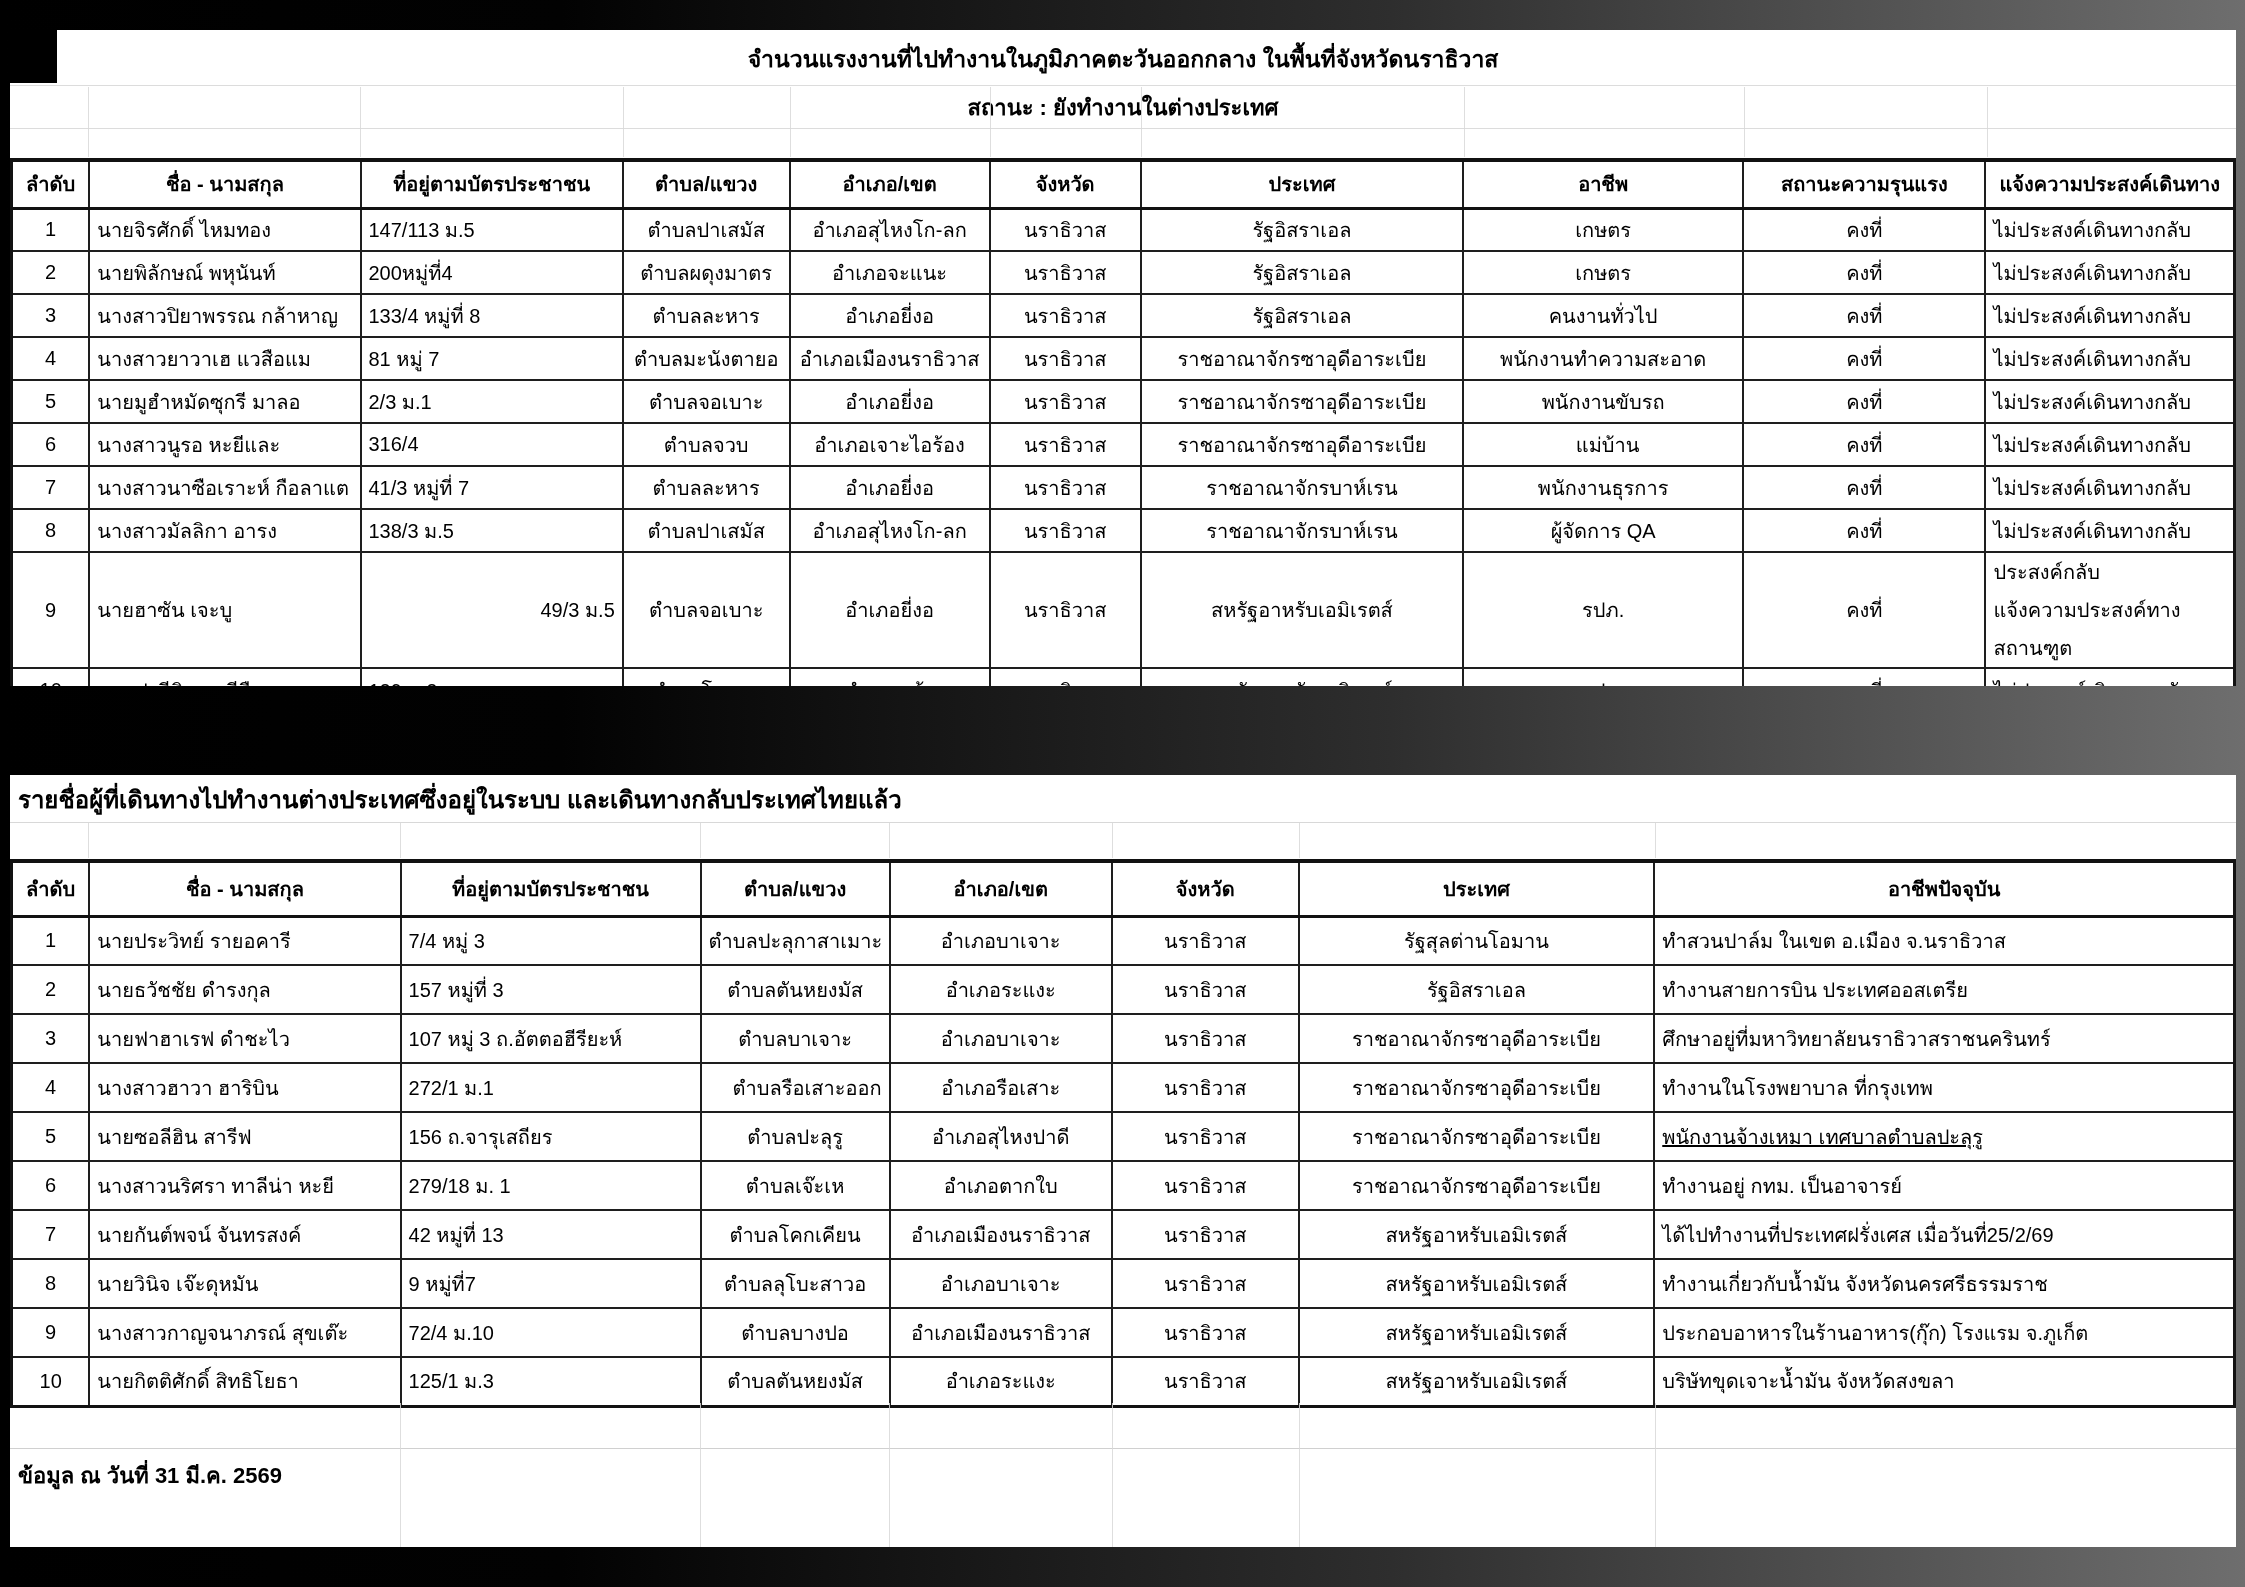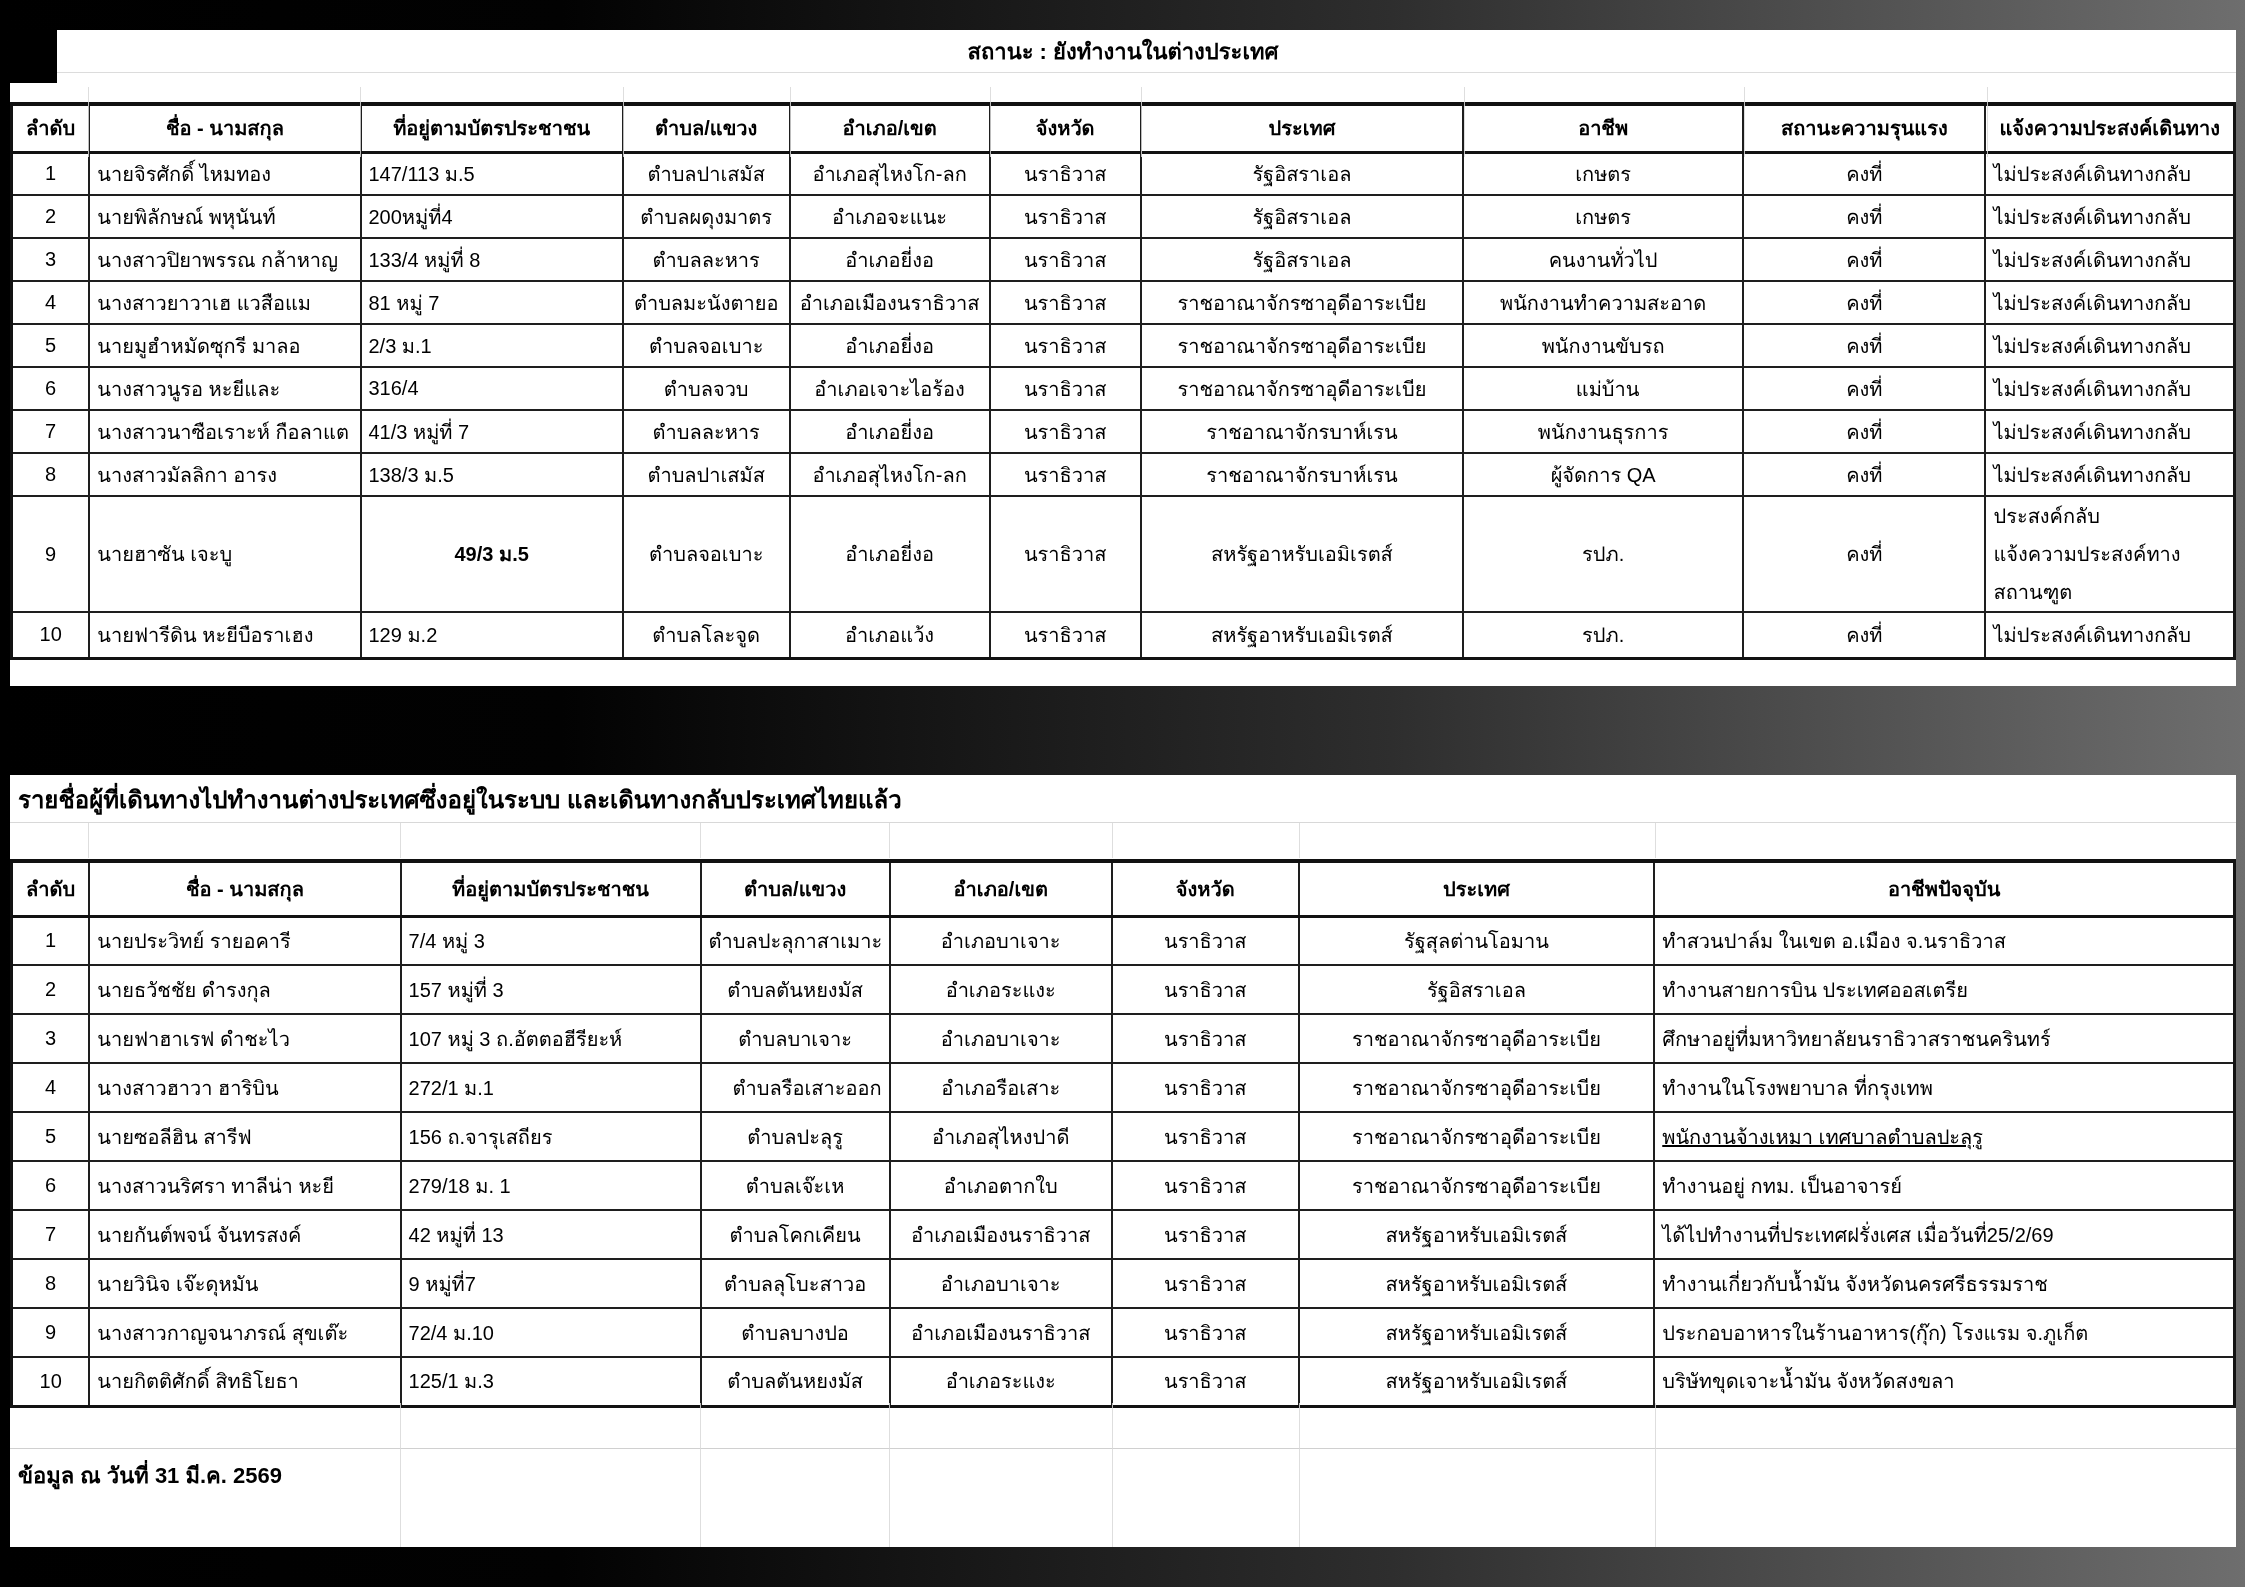--- a/index.html
+++ b/index.html
@@ -26,20 +26,23 @@
   .footer-line2{height:54px;line-height:54px;font-weight:bold;font-size:22px;padding-left:8px;}
   .vline{position:absolute;width:1px;background:#d8d8d8;opacity:.85;}
 </style>
 </head>
 <body>
 
 <div class="canvas">
 
   <div class="panel panel1">
     <div class="notch"></div>
+    <div class="title-row">
+      <span>จำนวนแรงงานที่ไปทำงานในภูมิภาคตะวันออกกลาง ในพื้นที่จังหวัดนราธิวาส</span>
+    </div>
     <div class="subtitle-row">
       <span>สถานะ : ยังทำงานในต่างประเทศ</span>
     </div>
     <div class="spacer1"></div>
     <table id="table1">
         <colgroup>
           <col style="width: 3.5%;">
           <col style="width: 12.2%;">
           <col style="width: 11.8%;">
           <col style="width: 7.5%;">
@@ -157,21 +160,21 @@
             <td style="text-align: center;">อำเภอสุไหงโก-ลก</td>
             <td style="text-align: center;">นราธิวาส</td>
             <td style="text-align: center;">ราชอาณาจักรบาห์เรน</td>
             <td style="text-align: center;">ผู้จัดการ QA</td>
             <td style="text-align: center;">คงที่</td>
             <td class="preline" style="text-align: left;">ไม่ประสงค์เดินทางกลับ</td>
           </tr>
           <tr style="height: 86px;">
             <td style="text-align: center;">9</td>
             <td style="text-align: left;">นายฮาซัน เจะบู</td>
-            <td style="text-align: center; font-weight: bold;">49/3 ม.5</td>
+            <td style="text-align: right;">49/3 ม.5</td>
             <td style="text-align: center;">ตำบลจอเบาะ</td>
             <td style="text-align: center;">อำเภอยี่งอ</td>
             <td style="text-align: center;">นราธิวาส</td>
             <td style="text-align: center;">สหรัฐอาหรับเอมิเรตส์</td>
             <td style="text-align: center;">รปภ.</td>
             <td style="text-align: center;">คงที่</td>
             <td class="preline" style="text-align: left;">ประสงค์กลับ
 แจ้งความประสงค์ทางสถานฑูต</td>
           </tr>
           <tr style="height: 46px;">

